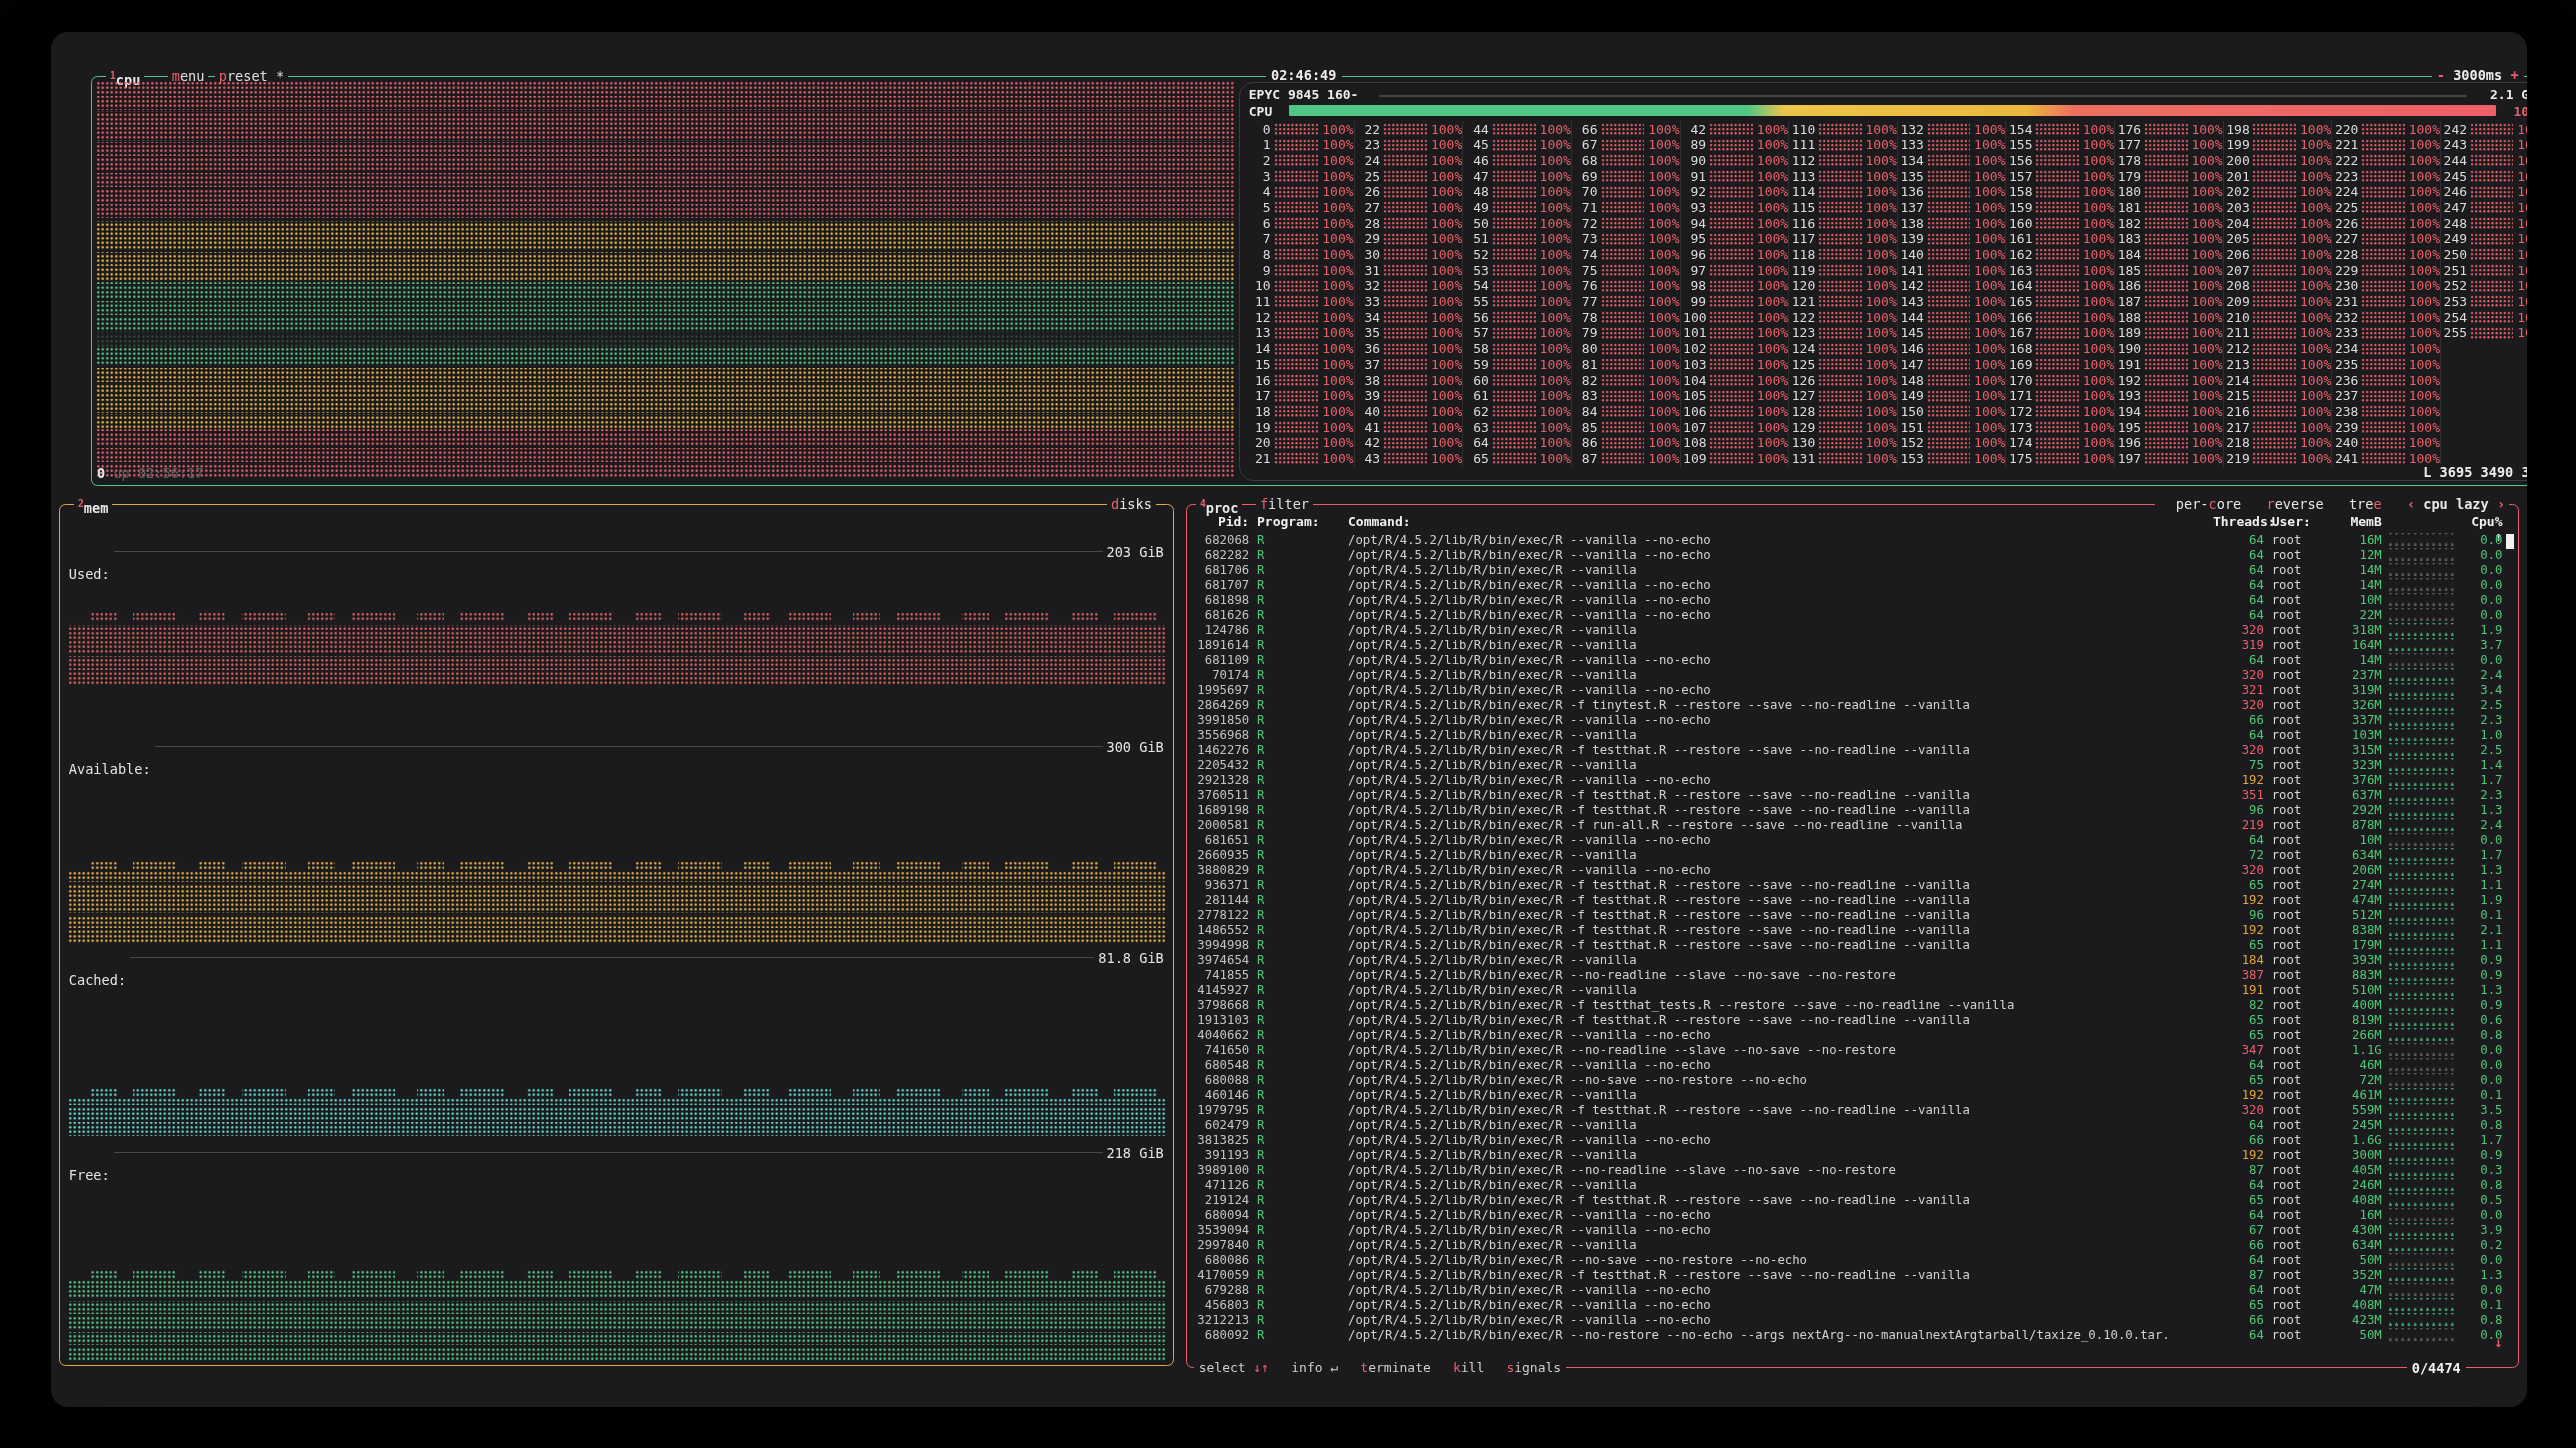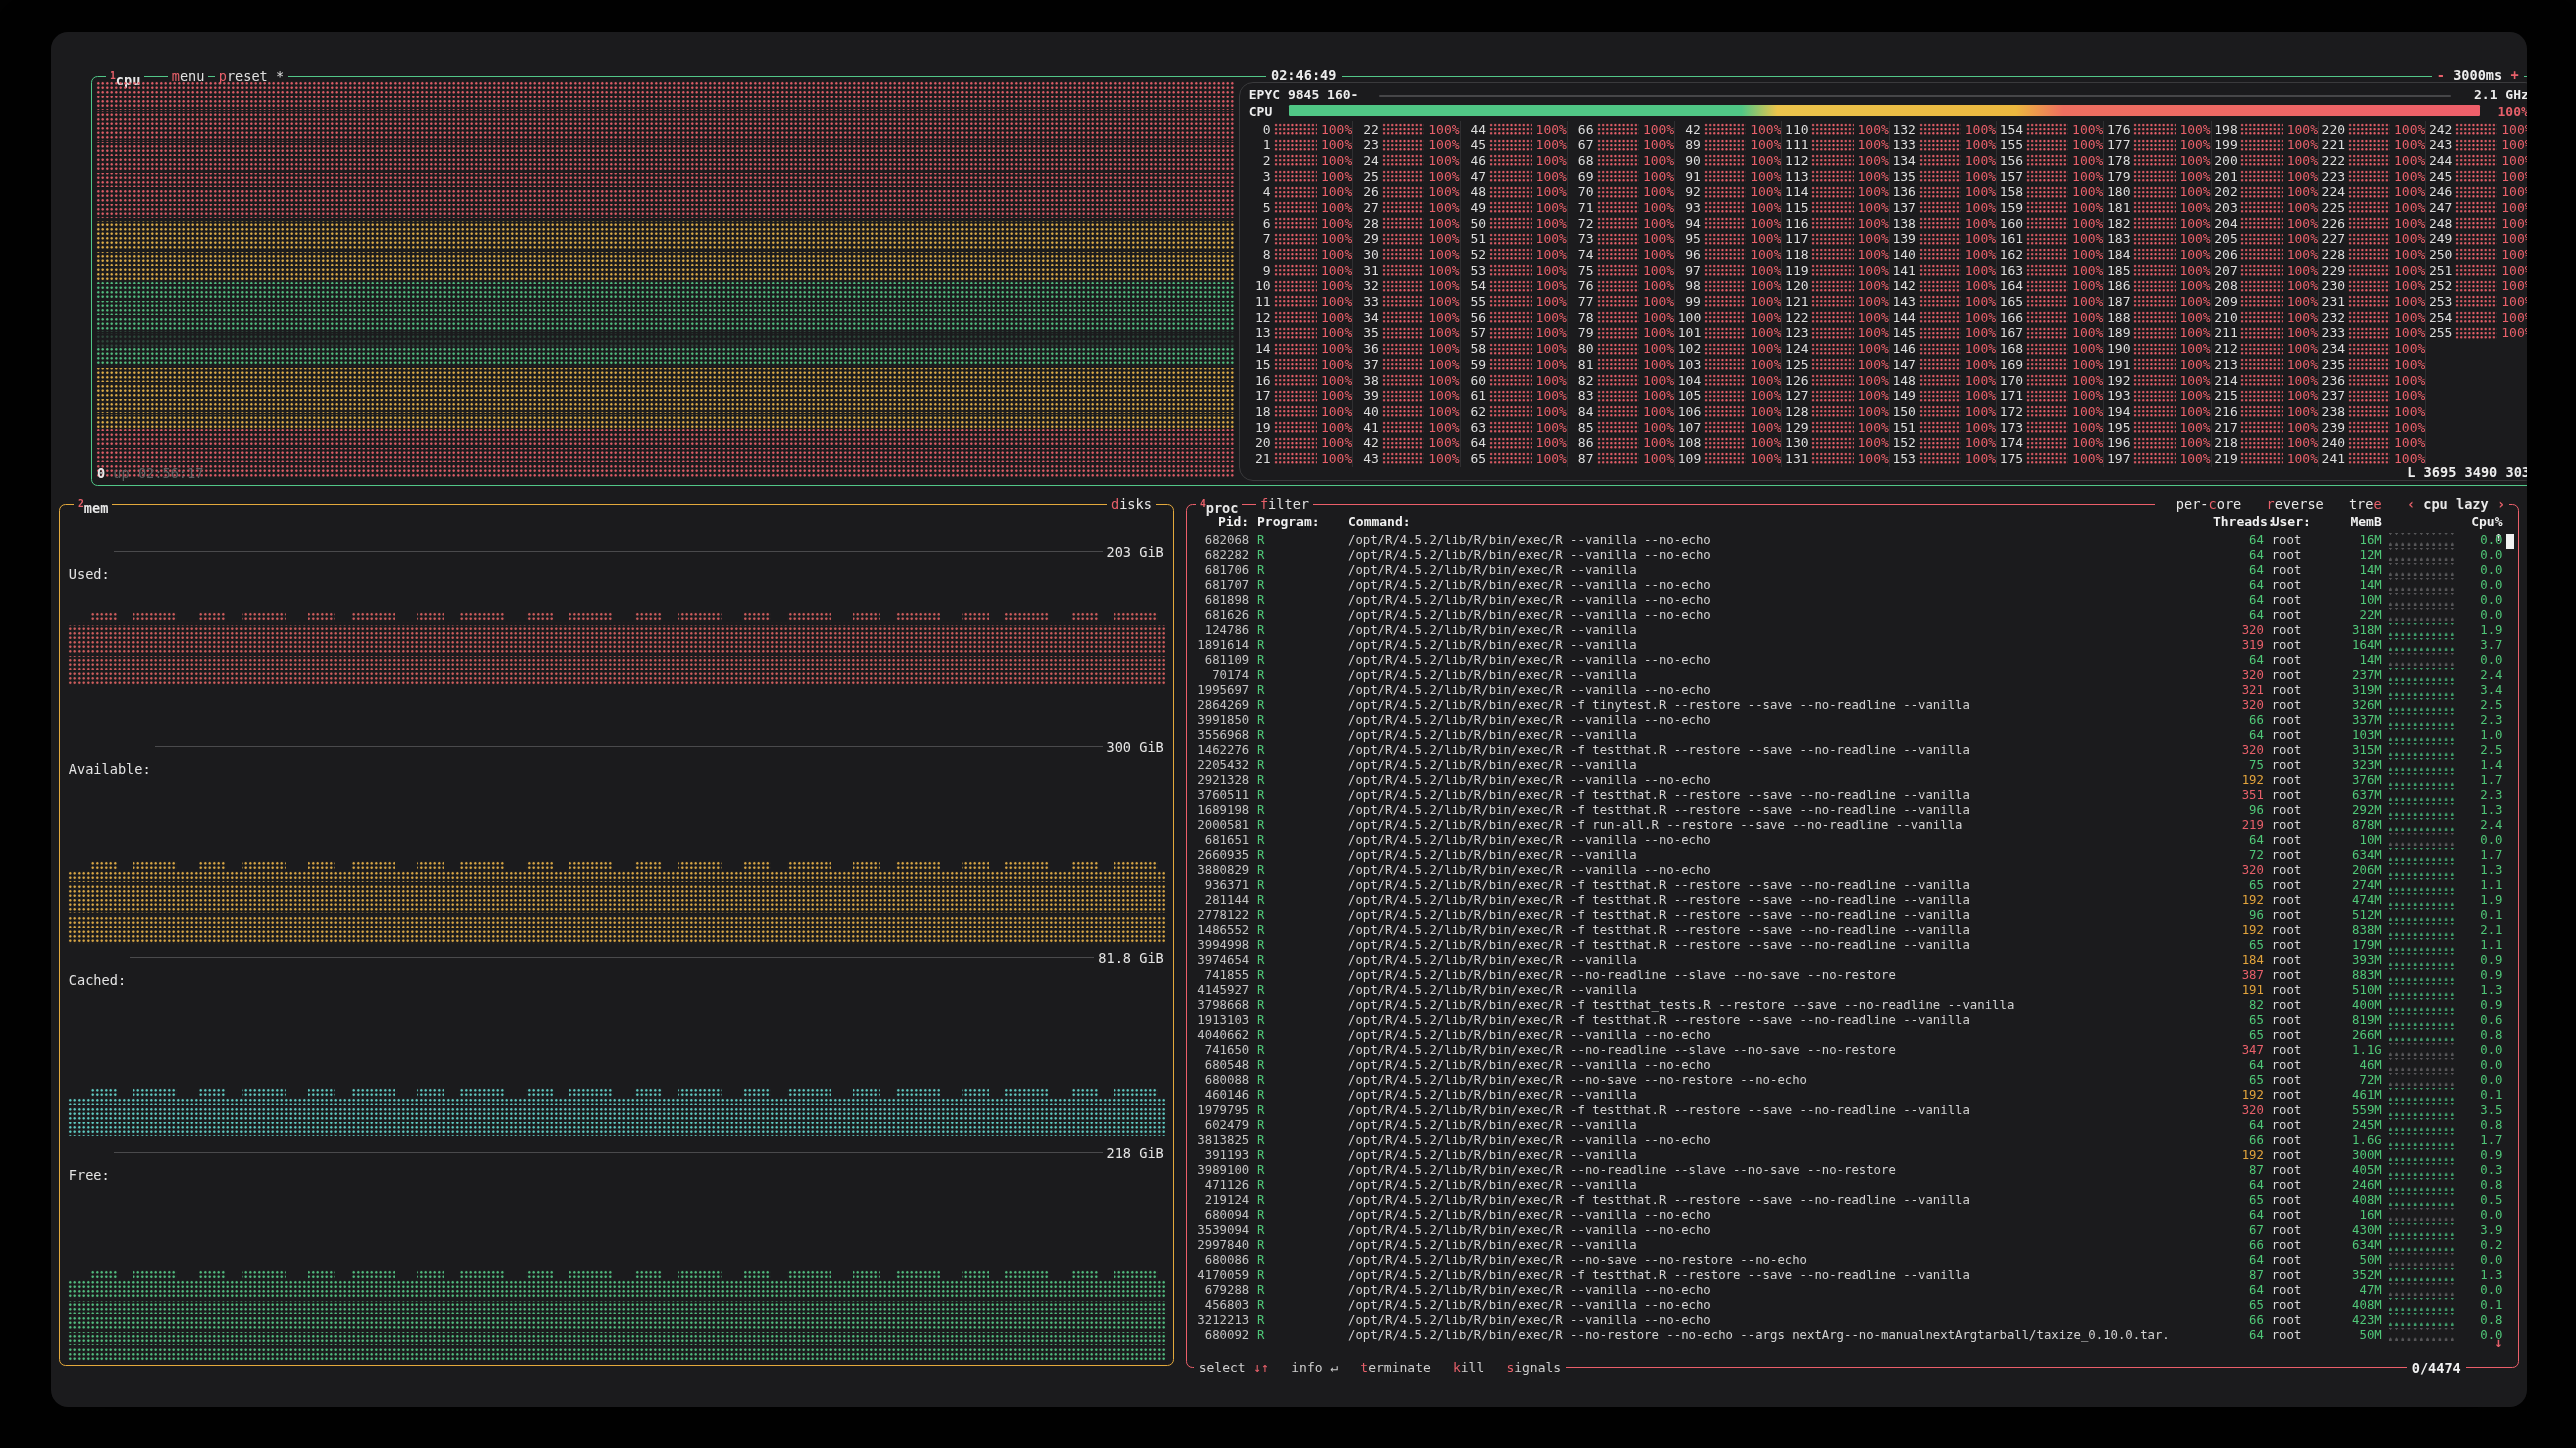--- a/index.html
+++ b/index.html
@@ -17,21 +17,21 @@
   .sup{font-size:9.7px;vertical-align:5.8px;color:#e8606a;font-weight:700;}
   
   .dots{background-image:repeating-linear-gradient(0deg,transparent 0 13.6px,#1b1b1d 13.6px 15.5px),radial-gradient(var(--c) 1.2px,transparent 1.3px);background-size:auto,4.5px 4.5px;}
   .cap{background-image:repeating-linear-gradient(90deg,#1b1b1d 0 22px,transparent 22px 49px,#1b1b1d 49px 65px,transparent 65px 109px),radial-gradient(var(--c) 1.2px,transparent 1.3px);background-size:auto,4.5px 4.5px;height:9.7px;}
   
   #cpu-box{left:7.8px;top:44px;width:2458px;height:408px;border-color:#52c788;margin-left:32px;}
   #cpu-graph{position:absolute;left:3.9px;top:3.9px;width:1138px;height:398px;overflow:hidden;}
   #cpu-graph .band{width:100%;}
   #cpu-uptime{position:absolute;left:5.2px;bottom:3.9px;font-size:13.6px;color:#e8e8e8;font-weight:700;}
   #cpu-uptime .dim{color:#5d6062;font-weight:400;}
-  #core-box{position:absolute;left:1147px;top:5.2px;width:1298px;height:397px;border:1.3px solid #3a3a3c;border-radius:14px;background:#1b1b1d;}
+  #core-box{position:absolute;left:1147px;top:5.2px;width:1298px;height:397px;border:1.3px solid #3a3a3c;border-radius:14px;background:#1b1b1d;padding-left:16px;}
   #core-head1{position:absolute;left:9px;right:9px;top:3.9px;height:15.5px;font-size:13px;}
   #core-model{position:absolute;left:0;font-weight:700;color:#ededed;}
   #core-freq{position:absolute;right:0;font-weight:700;color:#ededed;}
   #core-hline{position:absolute;left:130px;right:78px;top:7.8px;height:1.9px;background:#464648;border-radius:1.3px;}
   #core-head2{position:absolute;left:9px;right:9px;top:21px;height:14.3px;font-size:13px;}
   #core-meterlabel{position:absolute;left:0;font-weight:700;color:#ededed;}
   #cpu-meter{position:absolute;left:40px;right:49px;top:1.3px;height:11px;border-radius:1.3px;background:linear-gradient(90deg,#50c685 0%,#50c685 38%,#ecc44c 41%,#ecb83f 61%,#ee6f60 65%,#ee5f6a 100%);}
   #core-metervalue{position:absolute;right:0;color:#e8606a;font-weight:700;}
   #core-grid{position:absolute;left:5.2px;right:5.2px;top:38px;bottom:13px;display:grid;grid-template-columns:repeat(12,1fr);}
   .core-col{border-left:0.6px solid #2f2f31;padding-left:2.6px;}

